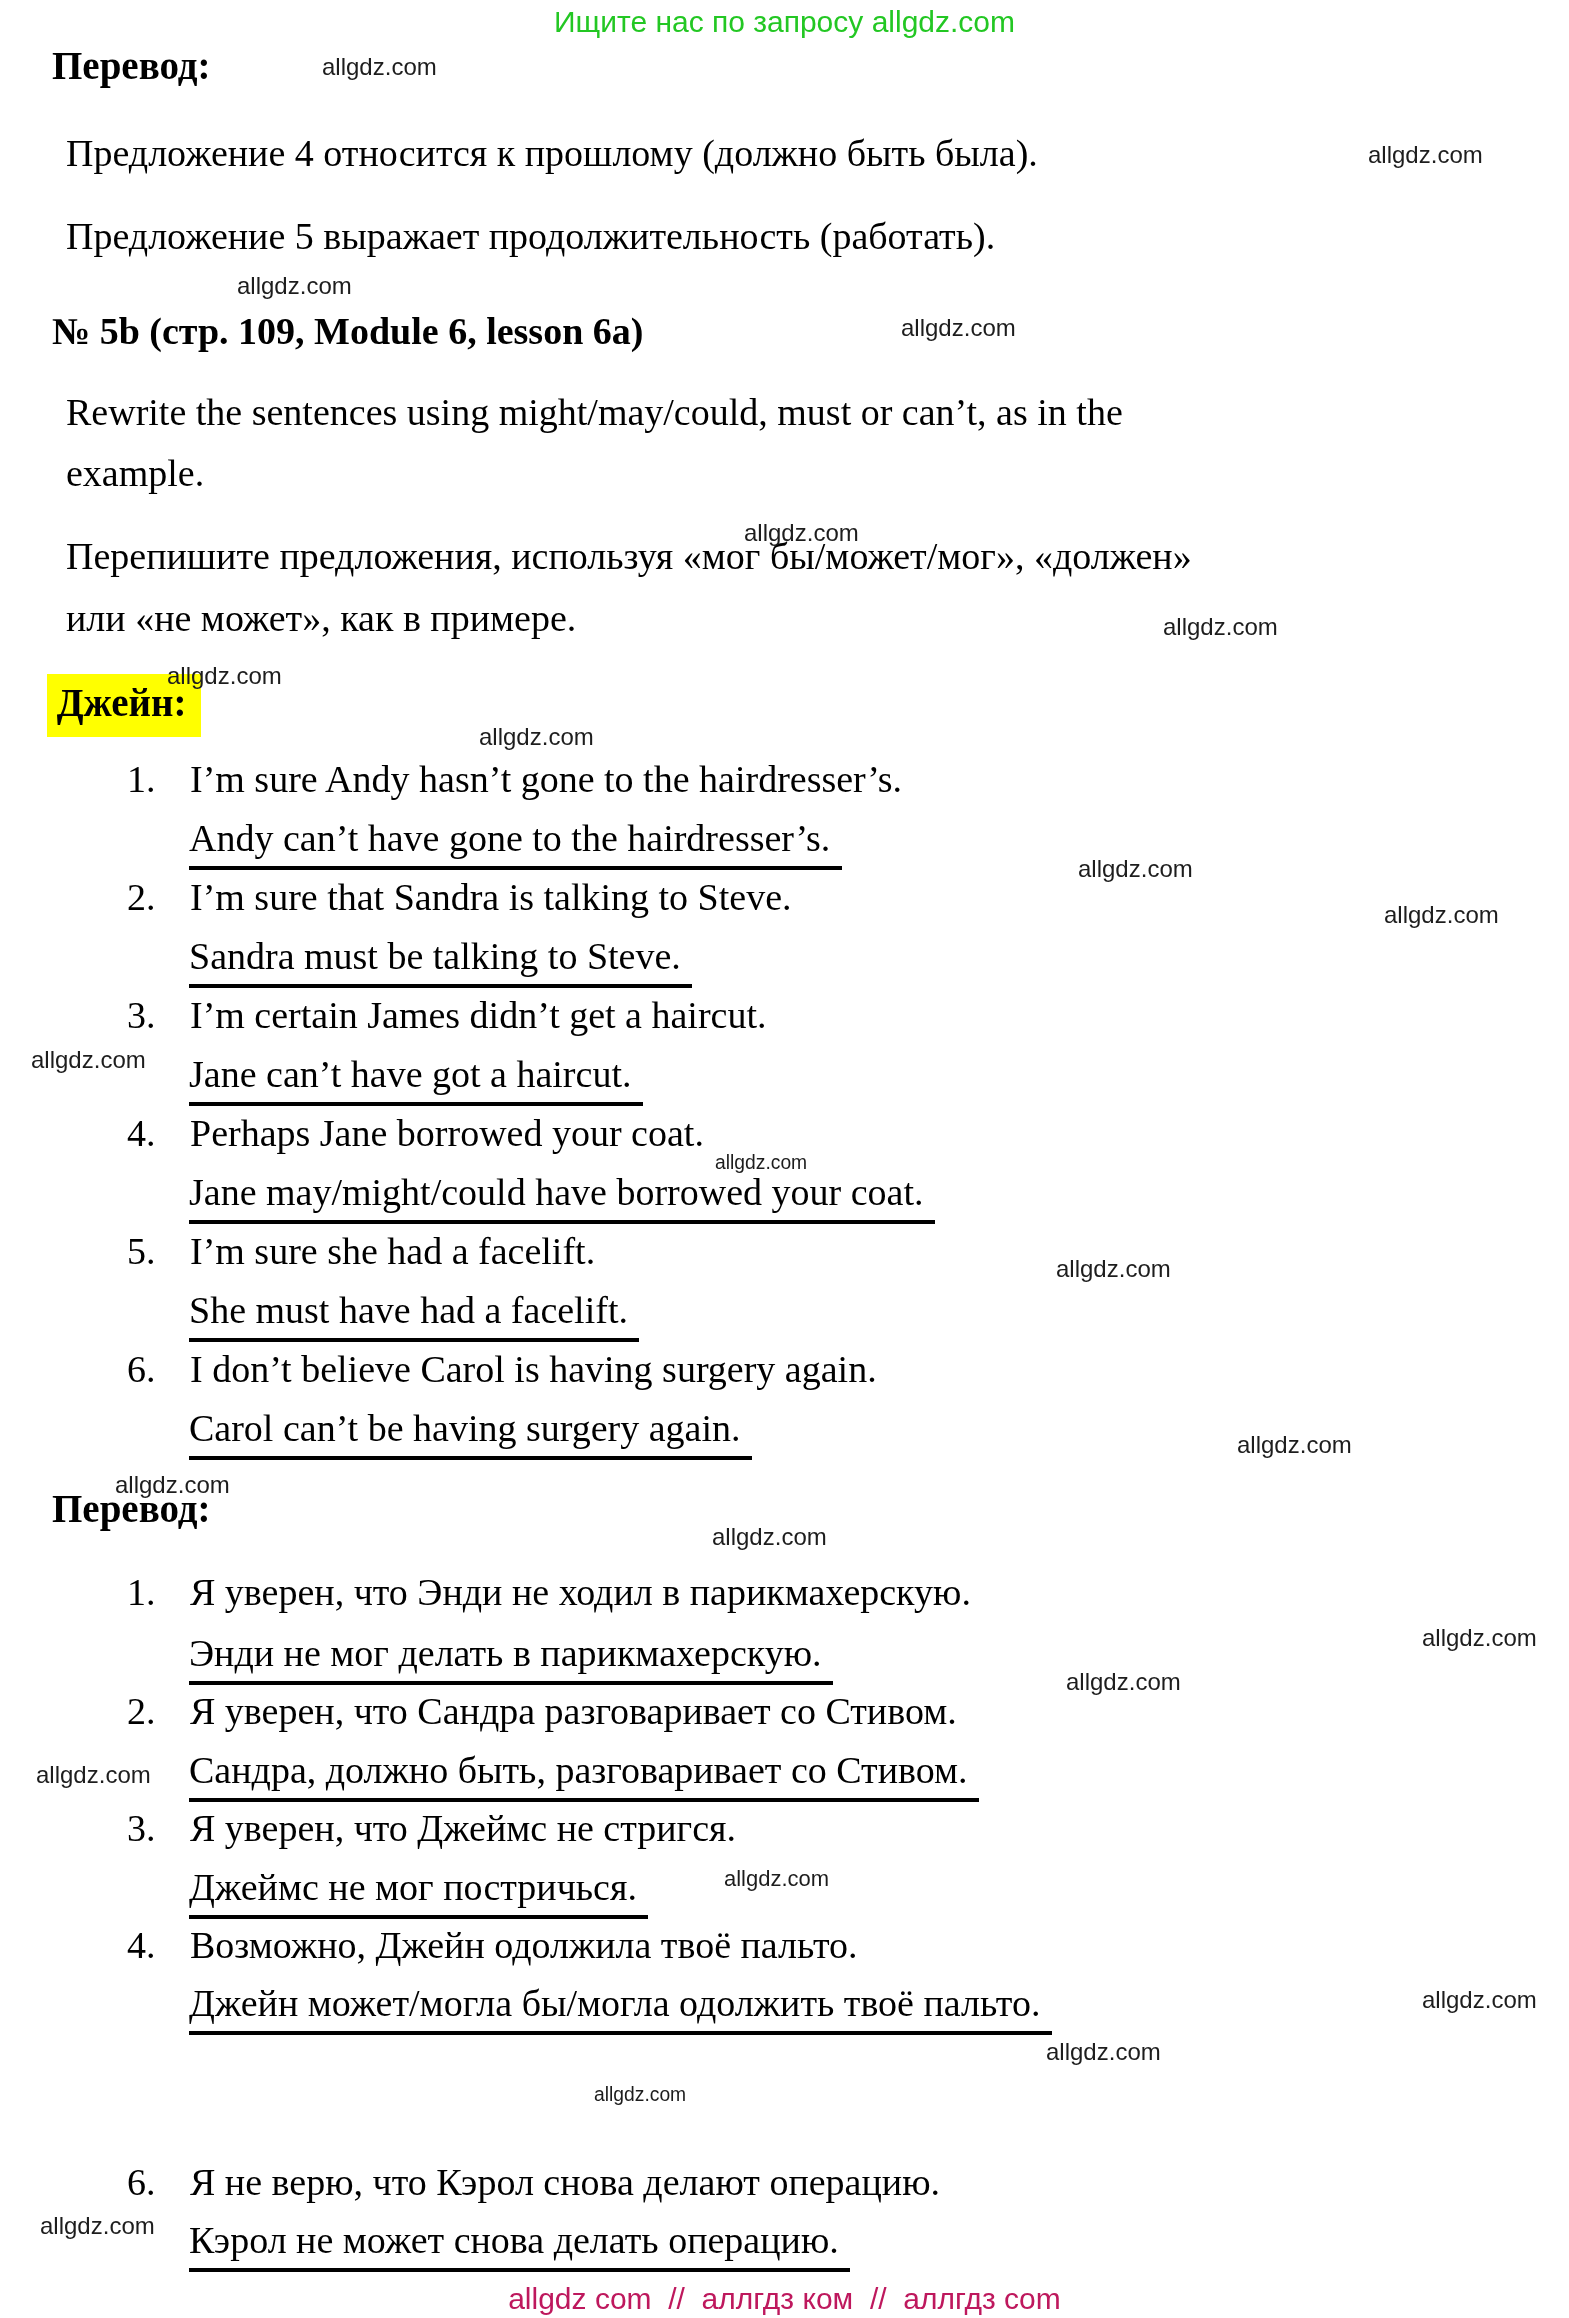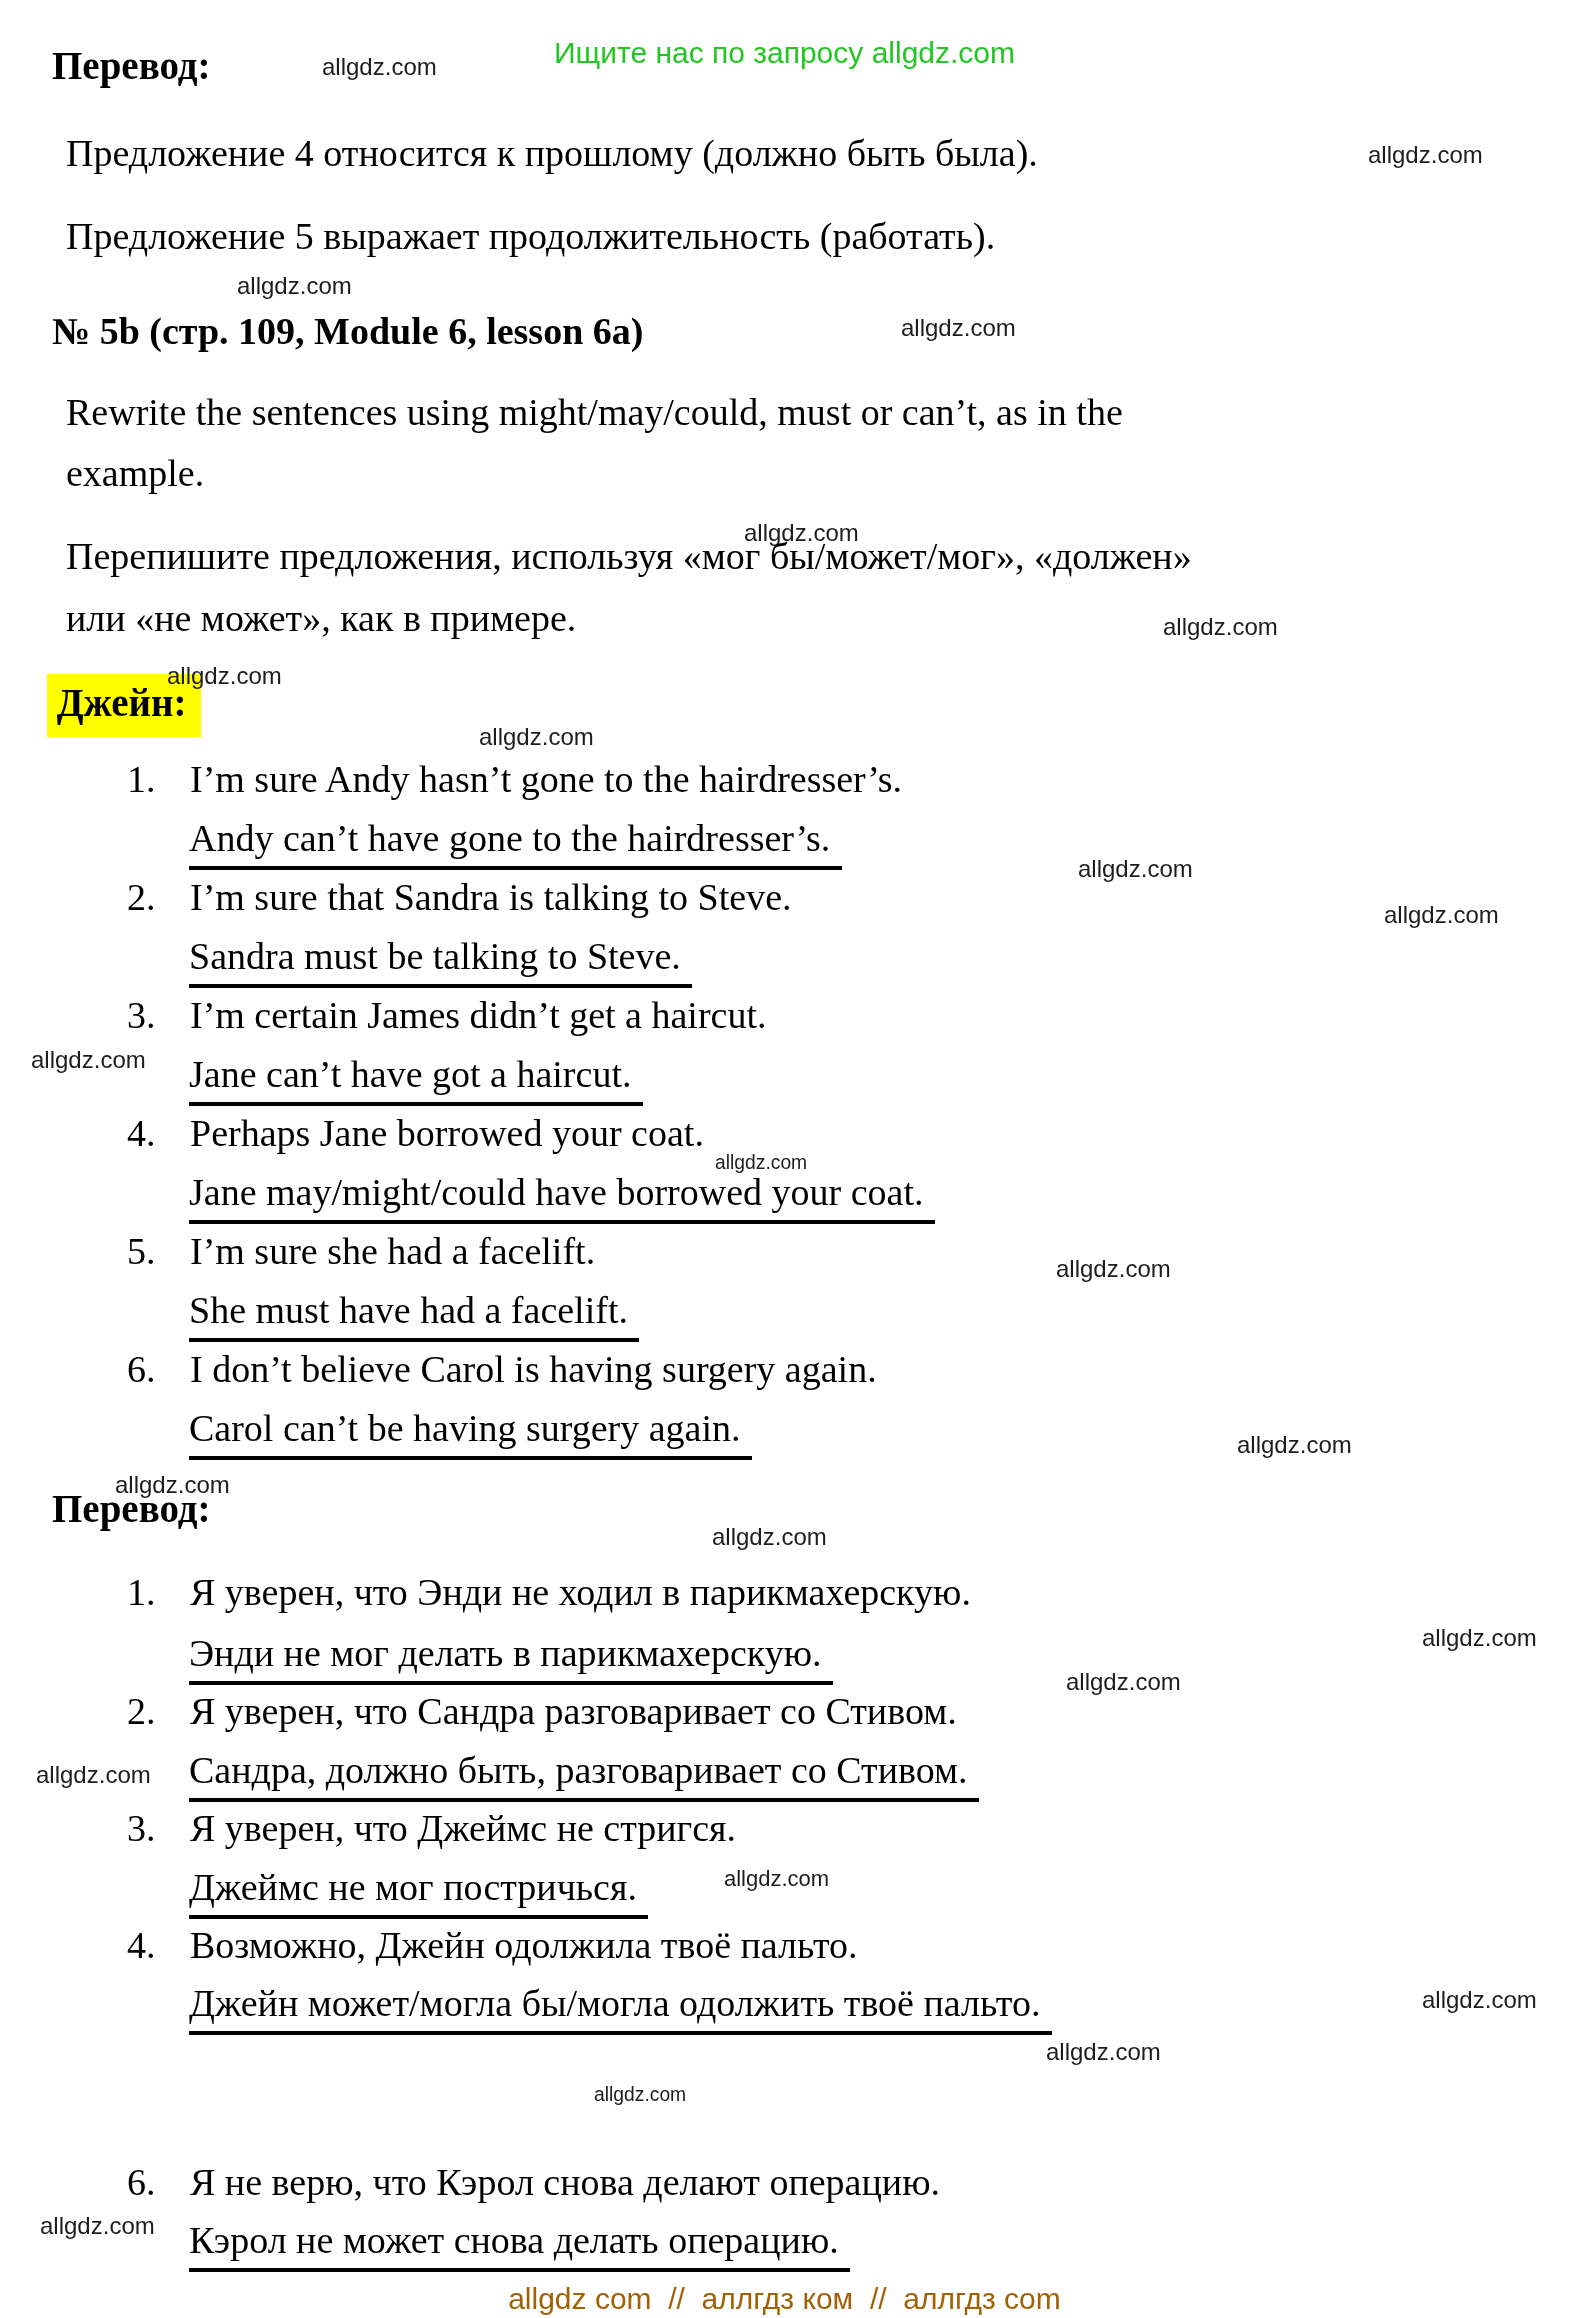--- a/index.html
+++ b/index.html
@@ -1,30 +1,30 @@
 <!DOCTYPE html>
 <html style="font-size:13px"><head>
 <meta charset="utf-8">
 <style>
   html,body{margin:0;padding:0;background:#ffffff;}
   .page{position:relative;width:1569px;height:2319px;background:#ffffff;overflow:hidden;
         font-family:"Liberation Serif",serif;color:#000;}
   .abs{position:absolute;}
   .promo{left:0;top:4.8px;width:100%;text-align:center;
-         font-family:"Liberation Sans",sans-serif;font-size:30px;color:#23c723;margin-top:31px;}
+         font-family:"Liberation Sans",sans-serif;font-size:30px;color:#23c723;}
   .h{font-weight:bold;font-size:39px;white-space:nowrap;}
   .t{font-size:38px;white-space:nowrap;margin-left:14px;}
   .num{display:inline-block;width:63px;}
   .ans{border-bottom:4px solid #000;padding-bottom:7.2px;padding-right:11.3px;}
   .hl{background:#ffff00;padding:6.4px 14.5px 11.3px 9.7px;display:inline-block;}
   .wm{position:absolute;font-family:"Liberation Sans",sans-serif;font-size:24px;
       color:#1d1d1d;white-space:nowrap;}
   .wm.s{font-size:19.3px;}
   .footer{left:0;top:2282px;width:100%;text-align:center;white-space:pre;
-          font-family:"Liberation Sans",sans-serif;font-size:30px;color:#a16207;}
+          font-family:"Liberation Sans",sans-serif;font-size:30px;color:#be185d;}
 </style>
 </head>
 <body>
 
 <div class="page">
 
   <div class="abs promo">Ищите нас по запросу allgdz.com</div>
 
   <div class="abs h" style="left:52px;top:43px">Перевод:</div>
   <div class="abs t" style="left:52px;top:131px">Предложение 4 относится к прошлому (должно быть была).</div>

